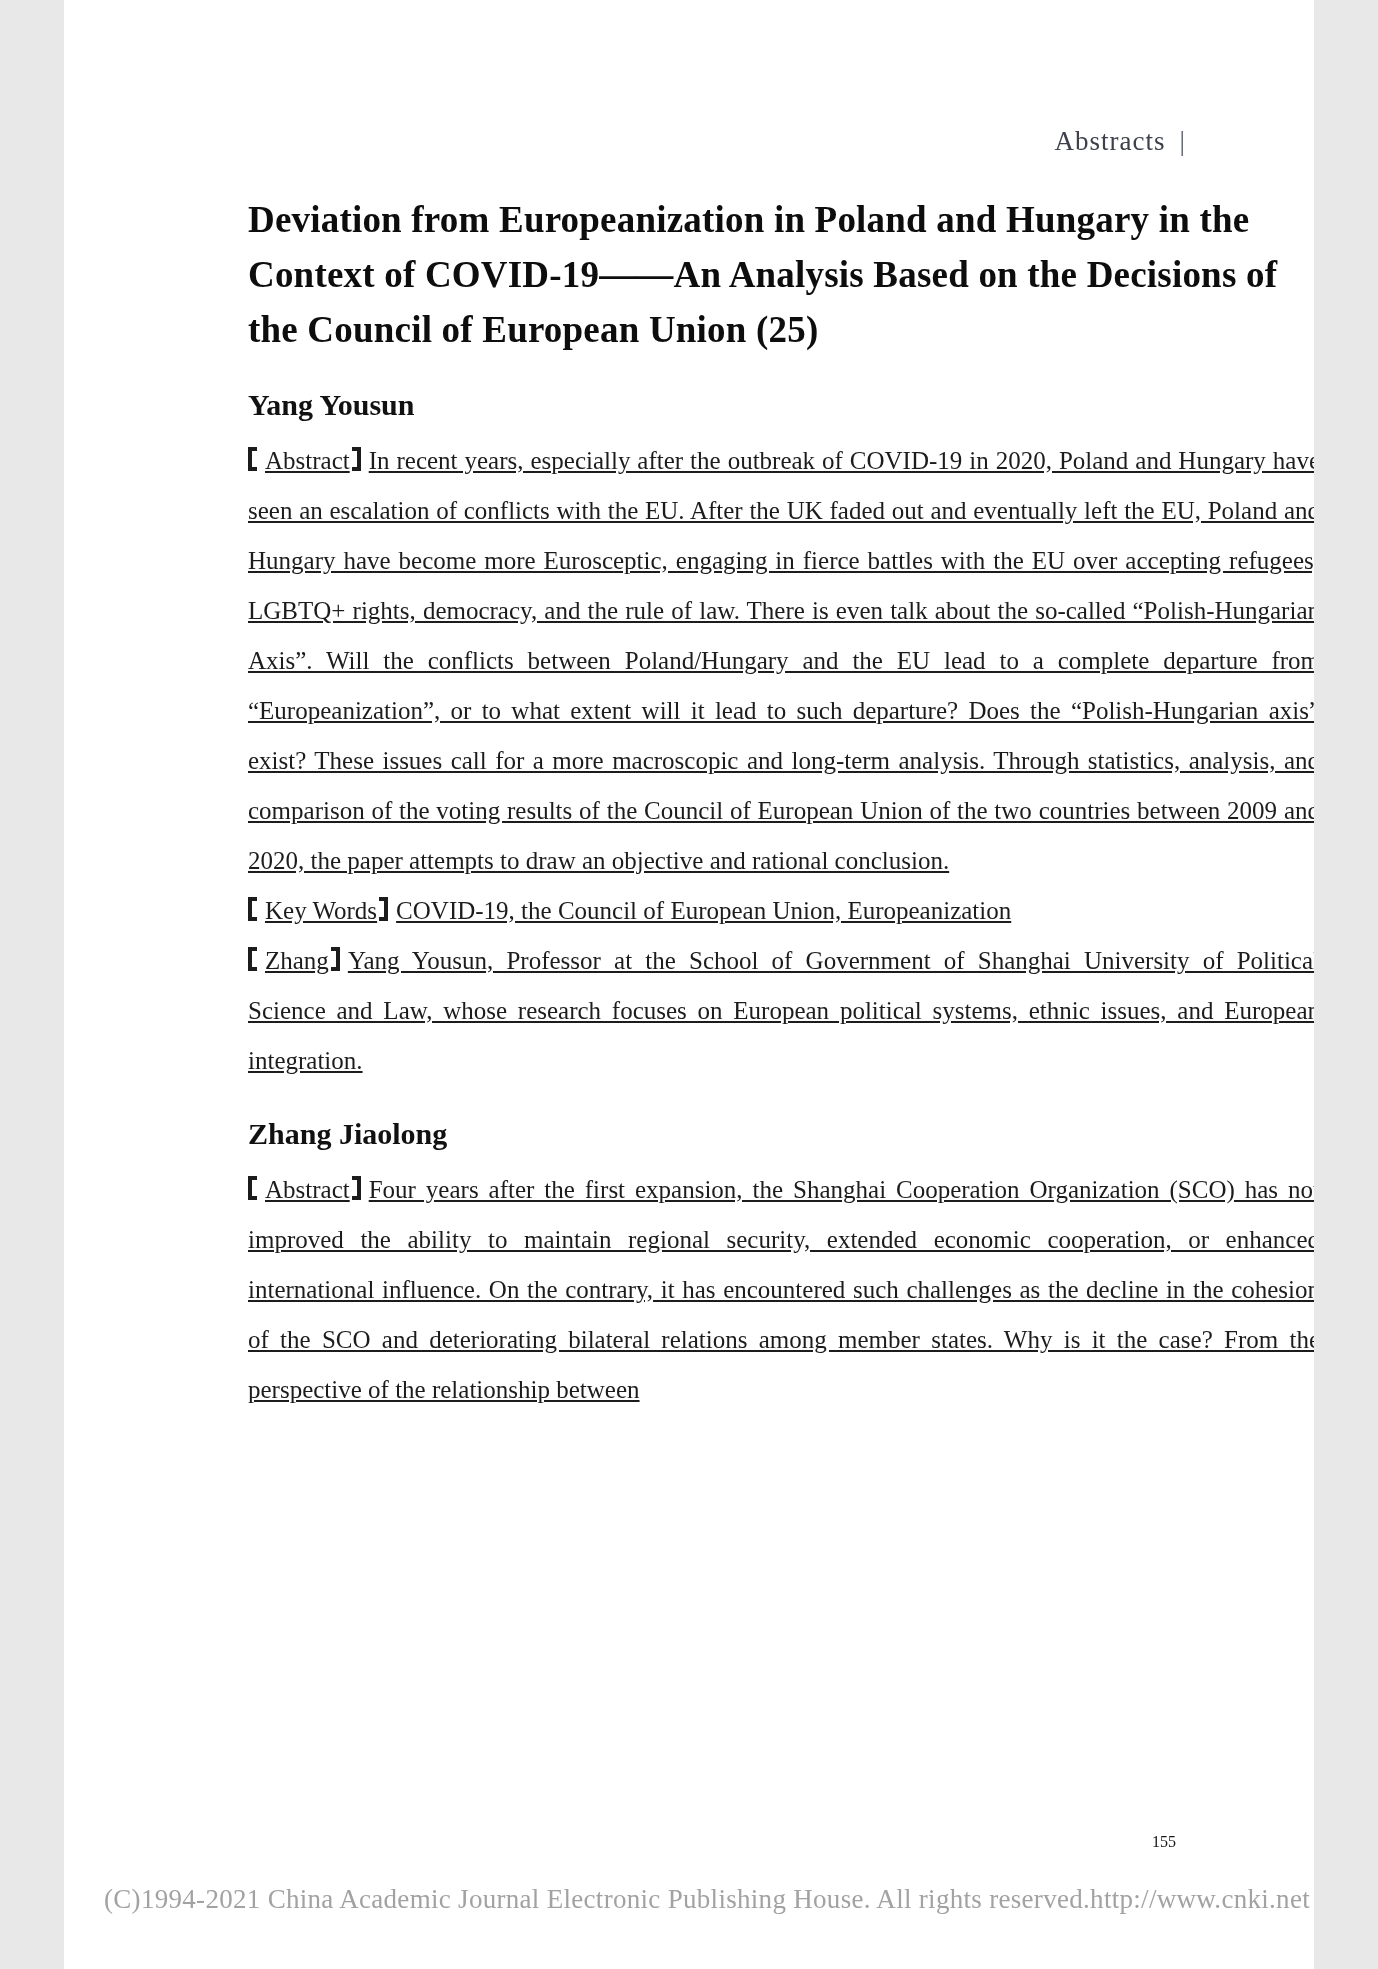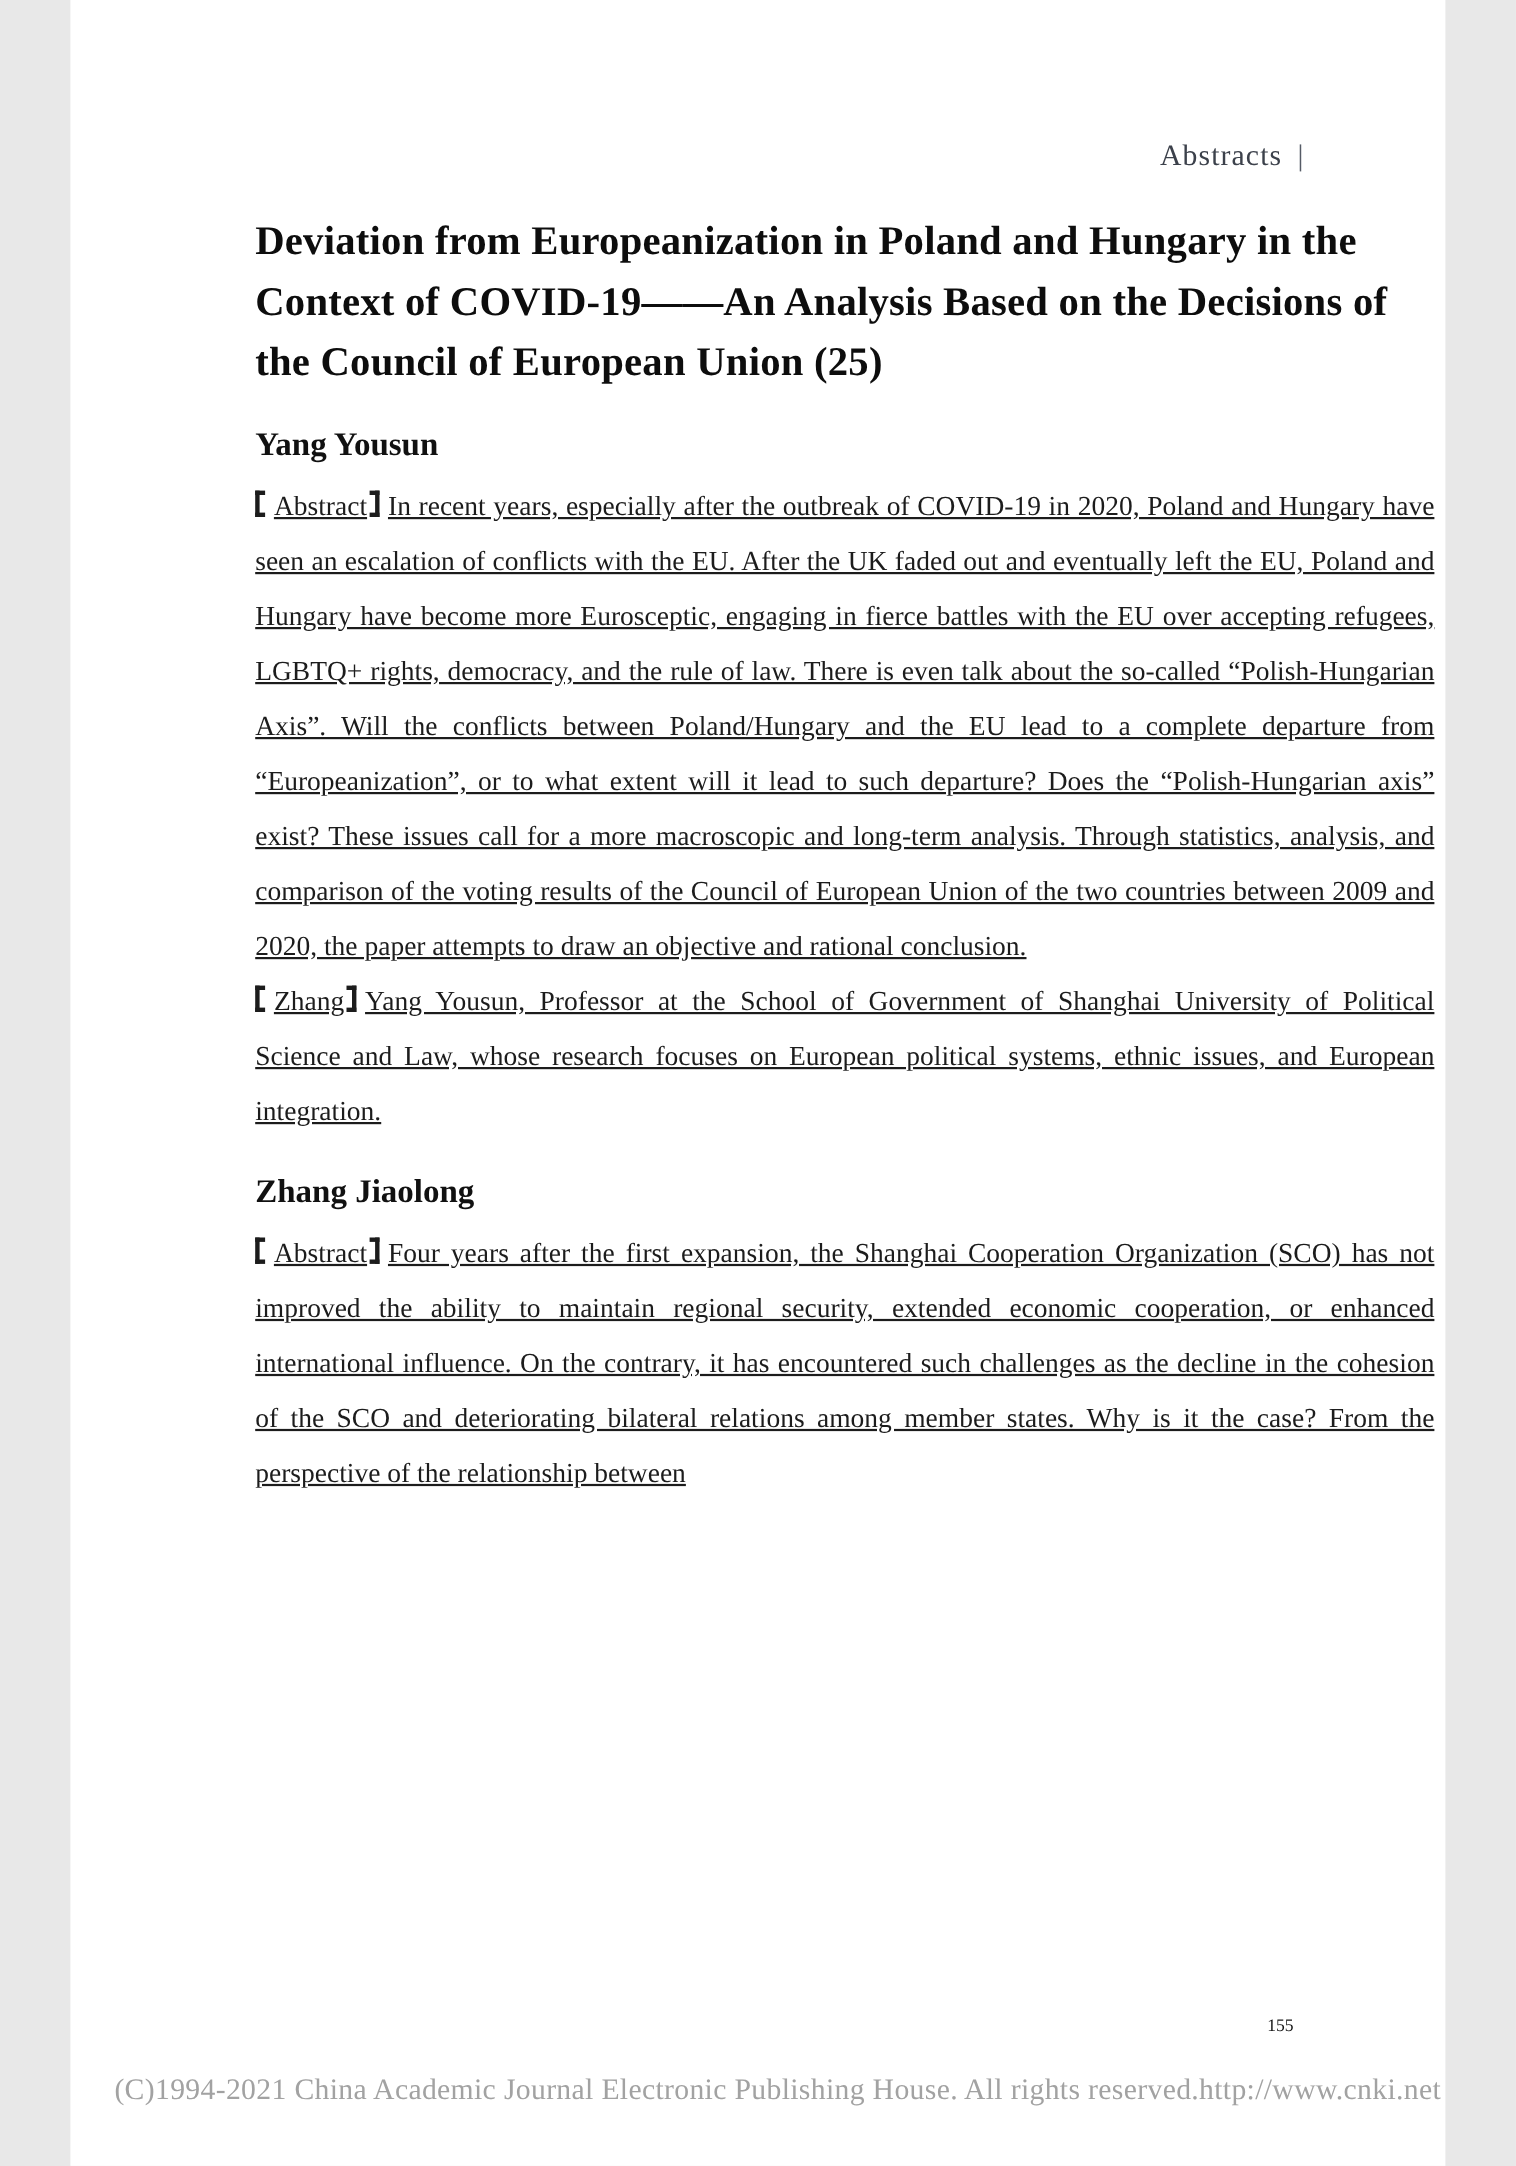--- a/index.html
+++ b/index.html
@@ -23,21 +23,21 @@
     white-space:nowrap;
   }
   .running-head .sep{
     display:inline-block;
     margin-left:14px;
     color:#555b66;
     font-weight:400;
   }
   .content{
     position:absolute;
-    left:168px;
+    left:184px;
     top:192px;
     width:1072px;
   }
   h1.article-title{
     margin:0;
     font-size:37px;
     line-height:55px;
     font-weight:bold;
     color:#0d0d0d;
     letter-spacing:0.2px;
@@ -116,20 +116,21 @@
   </div>
 
   <div class="content">
 
     <h1 class="article-title">Deviation from Europeanization in Poland and Hungary in the Context of COVID-19——An Analysis Based on the Decisions of the Council of European Union (25)</h1>
 
     <div class="author-name">Yang Yousun</div>
 
     <p class="para first"><span class="lb open"></span><span class="label-word">Abstract</span><span class="lb close"></span><span>In recent years, especially after the outbreak of COVID-19 in 2020, Poland and Hungary have seen an escalation of conflicts with the EU. After the UK faded out and eventually left the EU, Poland and Hungary have become more Eurosceptic, engaging in fierce battles with the EU over accepting refugees, LGBTQ+ rights, democracy, and the rule of law. There is even talk about the so-called “Polish-Hungarian Axis”. Will the conflicts between Poland/Hungary and the EU lead to a complete departure from “Europeanization”, or to what extent will it lead to such departure? Does the “Polish-Hungarian axis” exist? These issues call for a more macroscopic and long-term analysis. Through statistics, analysis, and comparison of the voting results of the Council of European Union of the two countries between 2009 and 2020, the paper attempts to draw an objective and rational conclusion.</span></p>
 
+    <p class="para"><span class="lb open"></span><span class="label-word">Key Words</span><span class="lb close"></span><span>COVID-19, the Council of European Union, Europeanization</span></p>
 
     <p class="para"><span class="lb open"></span><span class="label-word">Zhang</span><span class="lb close"></span><span>Yang Yousun, Professor at the School of Government of Shanghai University of Political Science and Law, whose research focuses on European political systems, ethnic issues, and European integration.</span></p>
 
 
     <div class="author-name">Zhang Jiaolong</div>
 
     <p class="para first"><span class="lb open"></span><span class="label-word">Abstract</span><span class="lb close"></span><span>Four years after the first expansion, the Shanghai Cooperation Organization (SCO) has not improved the ability to maintain regional security, extended economic cooperation, or enhanced international influence. On the contrary, it has encountered such challenges as the decline in the cohesion of the SCO and deteriorating bilateral relations among member states. Why is it the case? From the perspective of the relationship between</span></p>
 
   </div>
 

